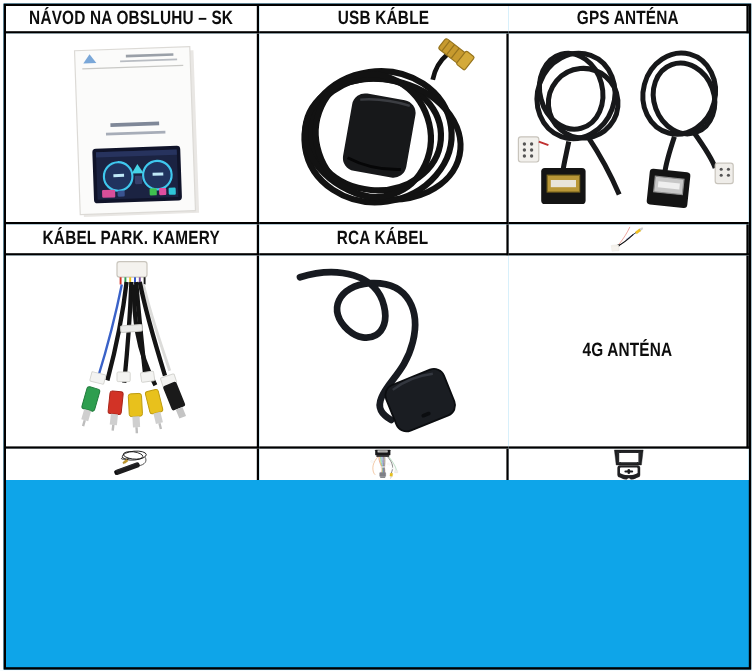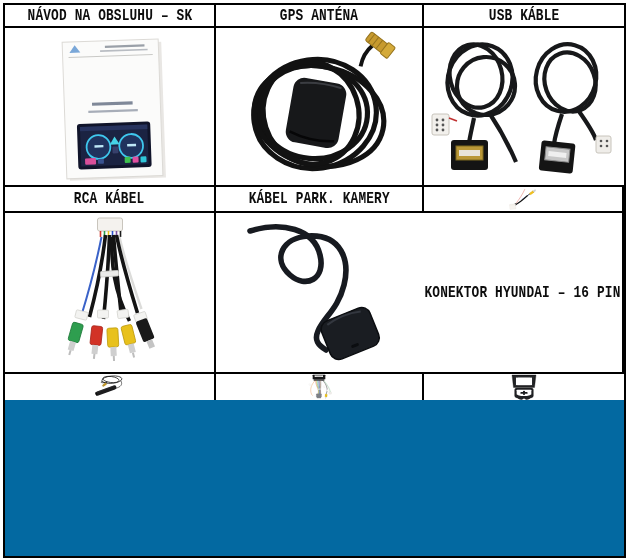--- a/index.html
+++ b/index.html
@@ -4,22 +4,21 @@
 <style>
   html,body{margin:0;padding:0;background:#ffffff;}
   body{width:627px;height:559px;overflow:hidden;font-family:"Liberation Sans",sans-serif;}
   .tbl{
     display:grid;
     grid-template-columns:211px 208px 200px;
     grid-template-rows:23px 159px 26px 161px 26px 156px;
     border:2px solid #000;
     width:619px;height:551px;
     margin:3px 0 0 3px;
-    background:#0369a1;
-    font-family:Liberation Mono, monospace;
+    background:#0ea5e9;
   }
   .c{border-right:2px solid #000;border-bottom:2px solid #000;box-sizing:border-box;overflow:hidden;background:#fff;}
   .lc{border-right:none;}
   .lr{border-bottom:none;}
   .hd{display:flex;align-items:center;justify-content:center;}
   .hd span{
     display:inline-block;
     font-weight:700;font-size:16px;line-height:1;color:#0d0d0d;
     white-space:nowrap;letter-spacing:0.2px;
     transform:scaleX(0.8);
@@ -28,25 +27,25 @@
   .im svg{display:block;width:100%;height:100%;}
 </style>
 </head>
 <body>
 
 <div class="tbl">
 
   <div class="c hd">
       <span>NÁVOD NA OBSLUHU – SK</span>
     </div>
-  <div class="c hd">
-      <span>GPS ANTÉNA</span>
-    </div>
   <div class="c hd lc">
       <span>USB KÁBLE</span>
+    </div>
+  <div class="c hd">
+      <span>GPS ANTÉNA</span>
     </div>
 
   <div class="c im">
     <svg viewBox="0 0 211 157">
       <g transform="rotate(-2 106 80)">
         <rect x="63" y="15" width="97" height="137" fill="#e9e7e4"></rect>
         <rect x="60" y="12" width="97" height="138" fill="#fbfbfa" stroke="#dcdad6" stroke-width="1"></rect>
         <path d="M67 23 l5.5 -7.5 5.5 7.5 z" fill="#7aa7d8"></path>
         <rect x="103" y="17" width="40" height="2.2" fill="#9aa0a8"></rect>
         <rect x="98" y="21.5" width="48" height="1.6" fill="#b8bcc2"></rect>
@@ -130,24 +129,24 @@
       </g>
       <rect x="172" y="108" width="15" height="17" rx="2" fill="#efede9" stroke="#c8c4bc" stroke-width="1"></rect>
       <circle cx="177" cy="113" r="1.3" fill="#555"></circle>
         <circle cx="183" cy="113" r="1.3" fill="#555"></circle>
       <circle cx="177" cy="118" r="1.3" fill="#555"></circle>
         <circle cx="183" cy="118" r="1.3" fill="#555"></circle>
     </svg>
   </div>
 
   <div class="c hd">
+      <span>KÁBEL PARK. KAMERY</span>
+    </div>
+  <div class="c hd">
       <span>RCA KÁBEL</span>
-    </div>
-  <div class="c hd">
-      <span>KÁBEL PARK. KAMERY</span>
     </div>
 
   <div class="c im">
     <svg viewBox="0 0 211 159">
       <path d="M118 14 C 104 45 82 80 58 110" fill="none" stroke="#d63426" stroke-width="2.4"></path>
       <path d="M166 36 C 144 50 118 68 96 84" fill="none" stroke="#2b50c8" stroke-width="2.4"></path>
       <path d="M50 120 C 80 106 104 86 134 58" fill="none" stroke="#131313" stroke-width="7" stroke-linecap="round"></path>
       <path d="M134 58 C 142 52 148 47 154 43" fill="none" stroke="#131313" stroke-width="4.5" stroke-linecap="round"></path>
       <g transform="rotate(-36 164 38)">
         <rect x="148" y="31" width="26" height="14" rx="3" fill="#f2c01d" stroke="#c59e0a" stroke-width="1"></rect>
@@ -224,21 +223,21 @@
       <path d="M30 18 C 62 8 94 16 100 42 C 106 66 86 76 70 62 C 52 46 62 25 88 23 C 122 21 130 48 124 72 C 118 96 104 104 98 118 C 94 127 98 132 106 137" fill="none" stroke="#171a20" stroke-width="5.6" stroke-linecap="round"></path>
       <g transform="rotate(-22 130 120)">
         <rect x="104" y="100" width="52" height="41" rx="9" fill="#1a1d22" stroke="#0b0d10" stroke-width="1.5"></rect>
         <path d="M112 104 Q 130 99 148 104" stroke="#33373f" stroke-width="2" fill="none"></path>
         <rect x="126" y="132" width="8" height="3" rx="1.5" fill="#0b0d10"></rect>
       </g>
     </svg>
   </div>
 
   <div class="c hd">
-      <span>KONEKTOR HYUNDAI – 16 PIN</span>
+      <span>4G ANTÉNA</span>
     </div>
 
   <div class="c im lr">
     <svg viewBox="0 0 211 156">
       <g fill="none" stroke="#141414" stroke-width="4.4">
         <ellipse cx="120" cy="34" rx="60" ry="22" transform="rotate(-5 120 34)"></ellipse>
         <ellipse cx="114" cy="33" rx="49" ry="18" transform="rotate(7 114 33)"></ellipse>
         <path d="M62 42 C 54 50 48 55 88 50"></path>
         <path d="M92 46 C 88 52 84 56 81 59"></path>
         <path d="M174 42 C 186 62 172 80 142 85" stroke-width="3.6"></path>

